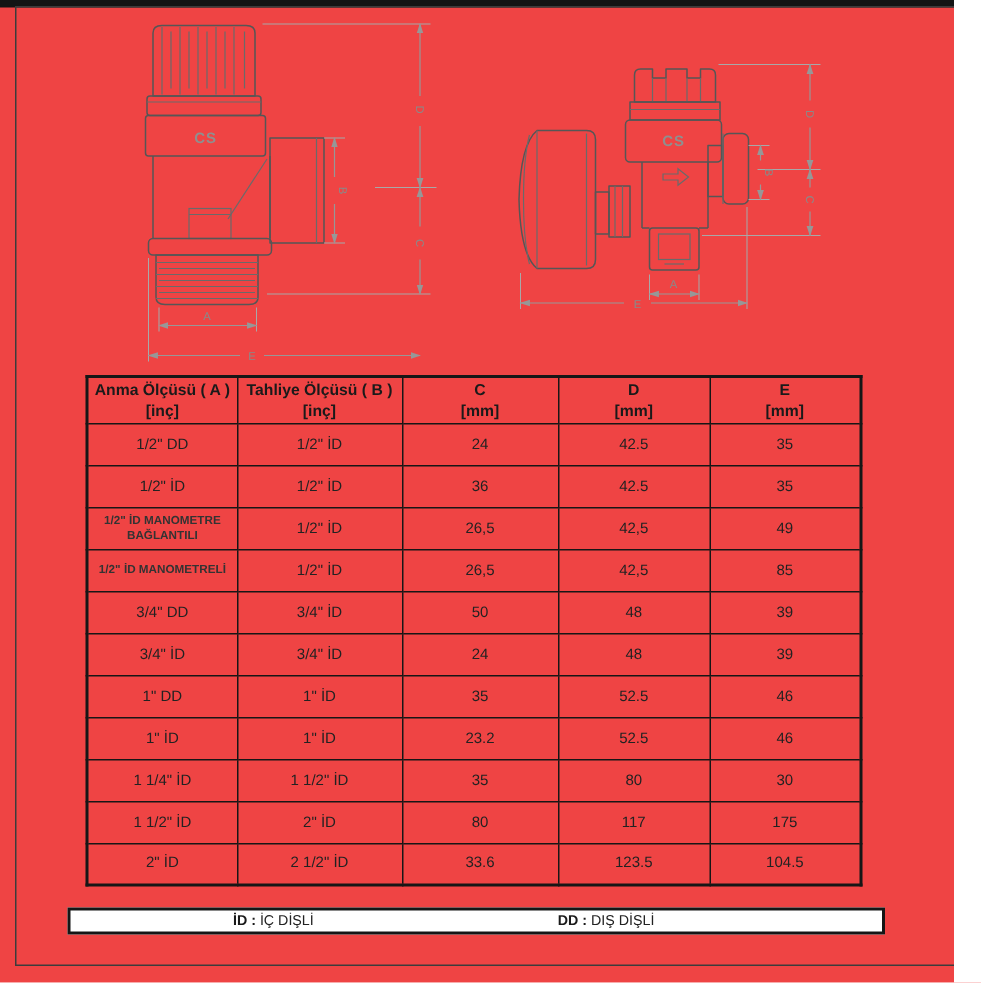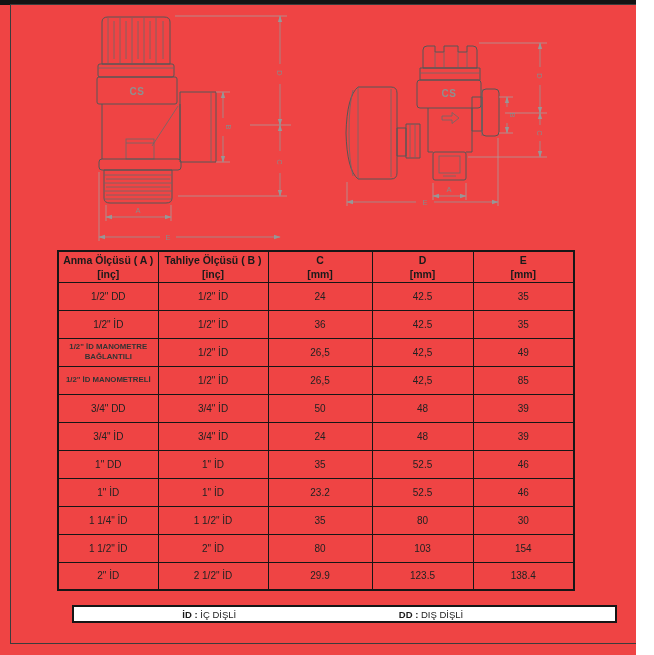--- a/index.html
+++ b/index.html
@@ -17,21 +17,21 @@
   .logo{fill:#8f8f8f;font-size:10px;font-weight:bold;letter-spacing:0.5px;
         font-family:"Liberation Sans",sans-serif;}
   .tbl-wrap{position:absolute;left:57px;top:250px;width:516px;}
   table.dims{border-collapse:collapse;table-layout:fixed;width:516px;
              border:2px solid #161616;}
   table.dims th,table.dims td{border:1px solid #161616;text-align:center;
              vertical-align:middle;padding:0 2px;box-sizing:border-box;}
   table.dims th{height:31px;font-size:10.5px;font-weight:bold;line-height:14px;}
   table.dims td{height:28px;font-size:10px;color:#222;}
   table.dims td.small-text{font-size:7.8px;line-height:1.25;font-weight:bold;color:#333;}
-  .legend{position:absolute;left:72px;top:605px;width:545px;height:18px;
+  .legend{position:absolute;left:45px;top:605px;width:545px;height:18px;
           border:2px solid #161616;box-sizing:border-box;background:#fff;}
   .legend .item{position:absolute;top:50%;transform:translate(-50%,-50%);
           white-space:nowrap;font-size:9.5px;}
   .legend .item.id{left:25%;}
   .legend .item.dd{left:66%;}
   .legend .abbr{font-weight:bold;}
   .legend .txt{font-weight:normal;color:#222;}
 </style>
 </head>
 <body>
@@ -300,29 +300,29 @@
             <td>1 1/4" İD</td>
             <td>1 1/2" İD</td>
             <td>35</td>
             <td>80</td>
             <td>30</td>
           </tr>
           <tr>
             <td>1 1/2" İD</td>
             <td>2" İD</td>
             <td>80</td>
-            <td>103</td>
-            <td>154</td>
+            <td>117</td>
+            <td>175</td>
           </tr>
           <tr>
             <td>2" İD</td>
             <td>2 1/2" İD</td>
-            <td>29.9</td>
+            <td>33.6</td>
             <td>123.5</td>
-            <td>138.4</td>
+            <td>104.5</td>
           </tr>
         </tbody>
     </table>
   </div>
 
   <div class="legend">
     <span class="item id">
       <span class="abbr">İD :</span>
       <span class="txt">İÇ DİŞLİ</span>
     </span>

